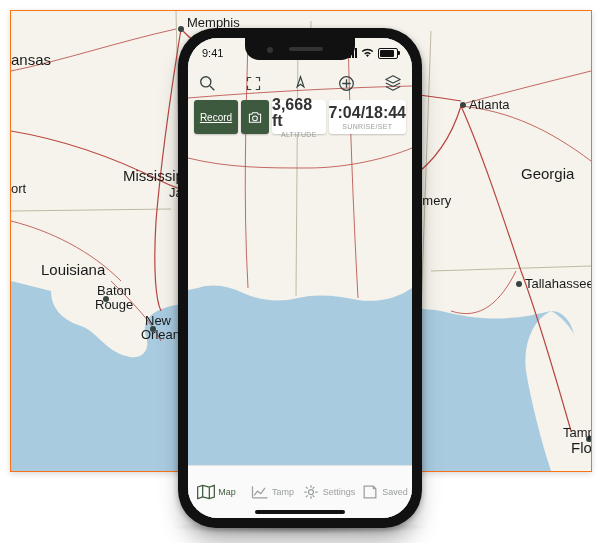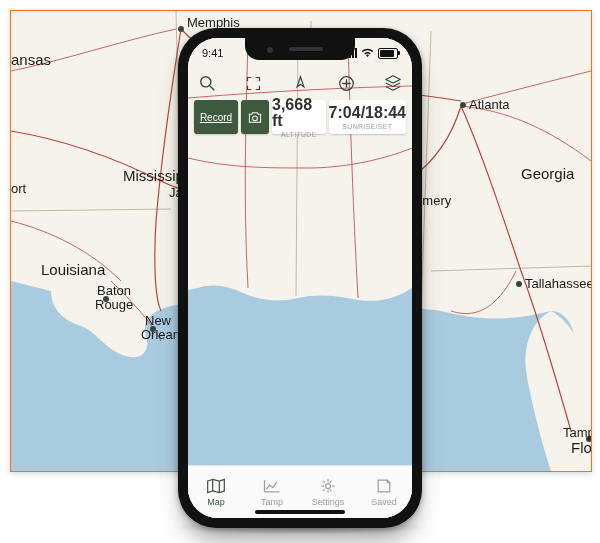--- a/index.html
+++ b/index.html
@@ -40,21 +40,21 @@
   .rec{width:44px;font-size:10px;text-decoration:underline}
   .cam{width:28px}
   .pill-white{background:#fff;color:#333;flex:1}
   .pill-white .big{font-size:16px;font-weight:700;line-height:1}
   .pill-white .sub{font-size:7px;color:#9aa09c;letter-spacing:.3px;line-height:1;margin-top:2px}
   
   .phone-map{position:absolute;inset:0}
   .phone-map svg{width:100%;height:100%}
   
   .tabbar{position:absolute;left:0;right:0;bottom:0;height:52px;background:#fafafa;border-top:1px solid #e2e2e2;display:flex;z-index:30}
-  .tab{flex:1;display:flex;flex-direction:column;align-items:center;justify-content:center;gap:2px;color:#9aa09c;font-size:9px}
+  .tab{flex:1;display:flex;flex-direction:row;align-items:center;justify-content:center;gap:2px;color:#9aa09c;font-size:9px}
   .tab.active{color:#3e5a3e}
   .tab svg{width:20px;height:18px}
   .home-ind{position:absolute;bottom:4px;left:50%;transform:translateX(-50%);width:90px;height:4px;background:#111;border-radius:3px;z-index:60}
   .shadow-under{position:absolute;left:170px;top:520px;width:260px;height:14px;background:radial-gradient(ellipse at center,rgba(0,0,0,.25),rgba(0,0,0,0) 70%)}
 </style>
 </head>
 <body>
 
 <div class="stage">
 

